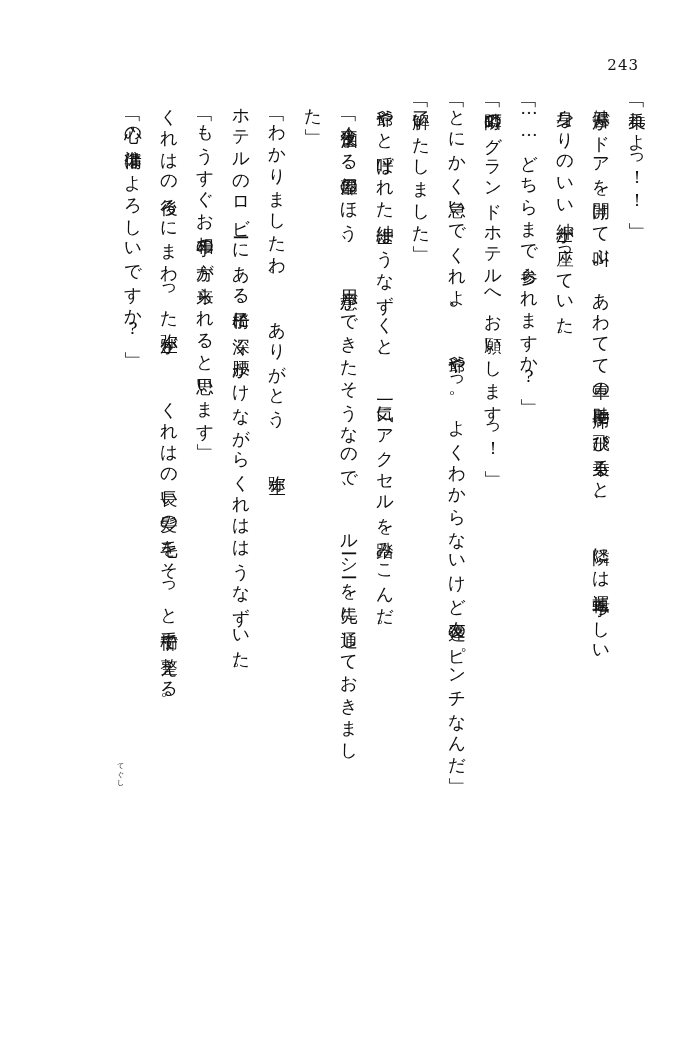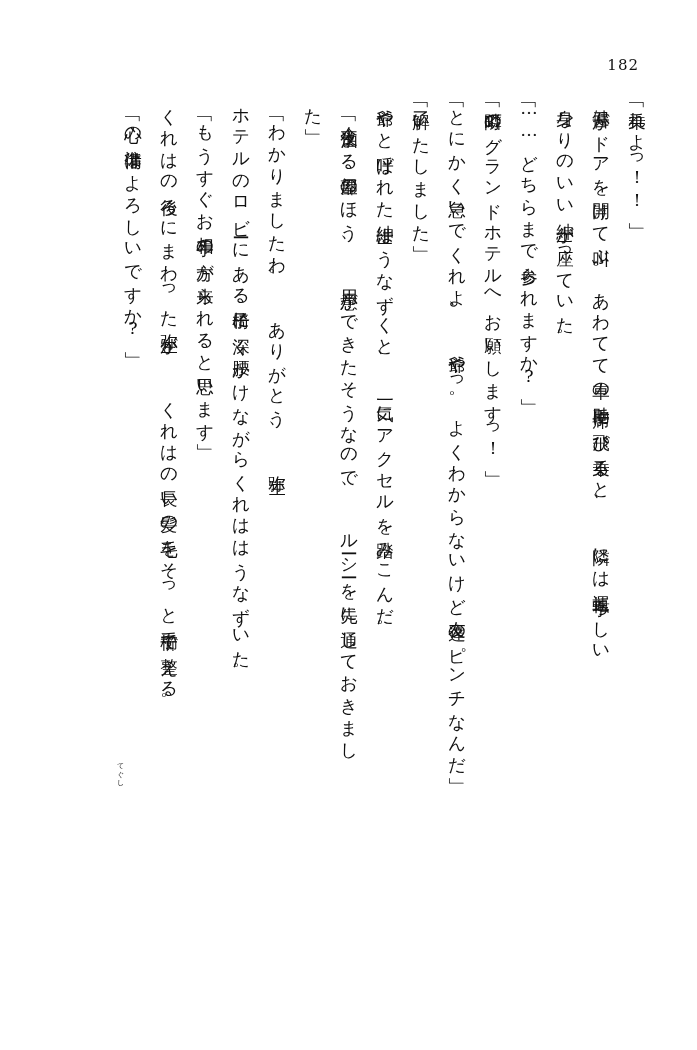--- a/index.html
+++ b/index.html
@@ -66,21 +66,21 @@
     writing-mode: vertical-rl;
     text-orientation: upright;
     color: #111;
   }
 </style>
 </head>
 <body>
 
 <div class="page">
 
-  <div class="page-number">182</div>
+  <div class="page-number">243</div>
 
   <div class="body-text">
     <div class="line">「乗れよっ!!」</div>
     <div class="line">健吾がドアを開けて叫ぶ。あわてて車の助手席に飛び乗ると、 隣には運転手らしい</div>
     <div class="line">身なりのいい紳士が座っていた。</div>
     <div class="line">「……どちらまで参られますか?」</div>
     <div class="line">「隣町のグランドホテルへお願いしますっ!」</div>
     <div class="line">「とにかく急いでくれよ、 爺やっ。よくわからないけど友達のピンチなんだ」</div>
     <div class="line">「了解いたしました」</div>
     <div class="line">爺やと呼ばれた紳士はうなずくと、 一気にアクセルを踏みこんだ。</div>

